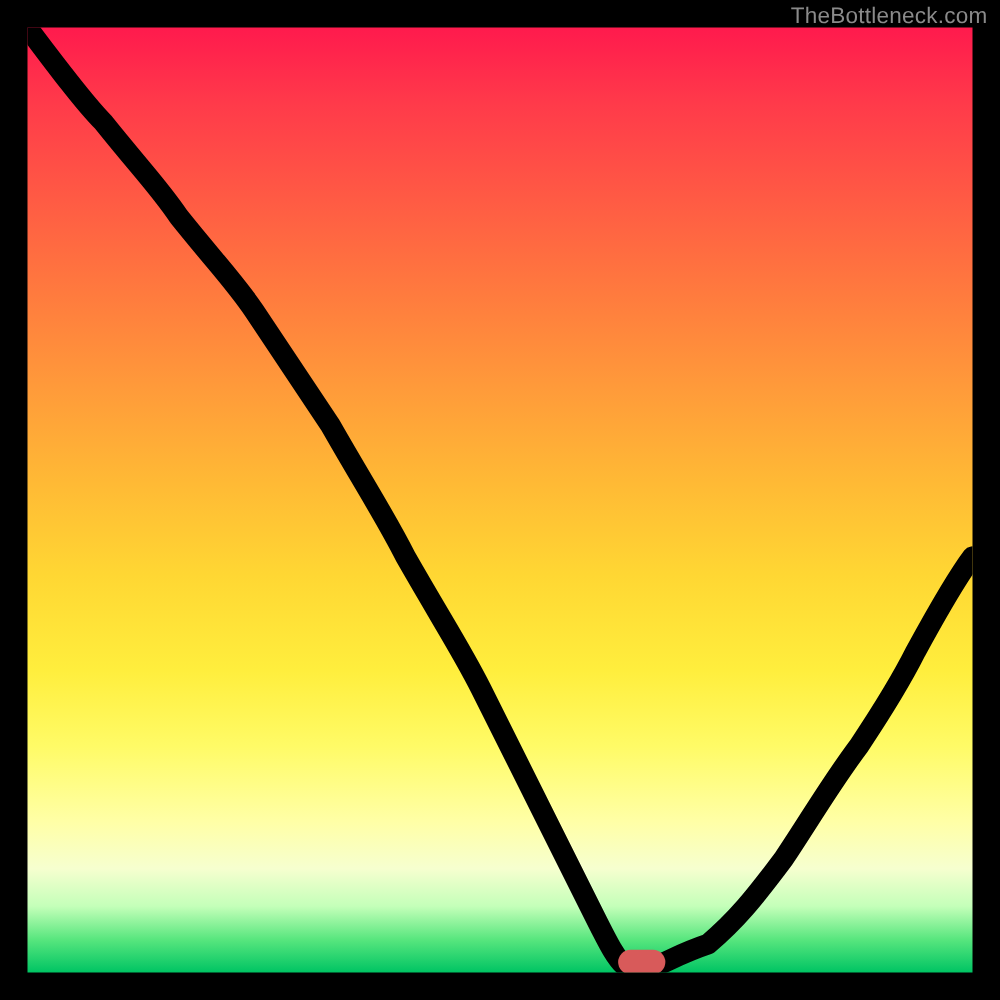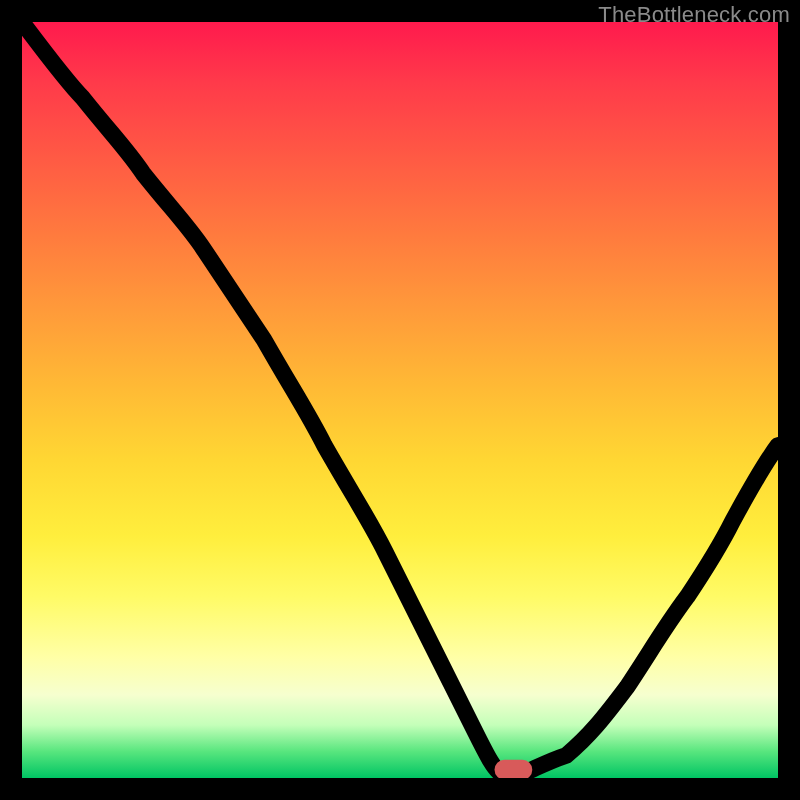--- a/index.html
+++ b/index.html
@@ -58,21 +58,21 @@
   }
   .marker {
     fill: #d85a5a;
     stroke: none;
   }
   .watermark {
     position: absolute;
     top: 2px;
     right: 10px;
     color: #8a8a8a;
-    font-size: 22px;
+    font-size: 18px;
     font-weight: 500;
     letter-spacing: 0.2px;
     user-select: none;
   }
 </style>
 </head>
 <body>
 
 <div class="frame">
 

